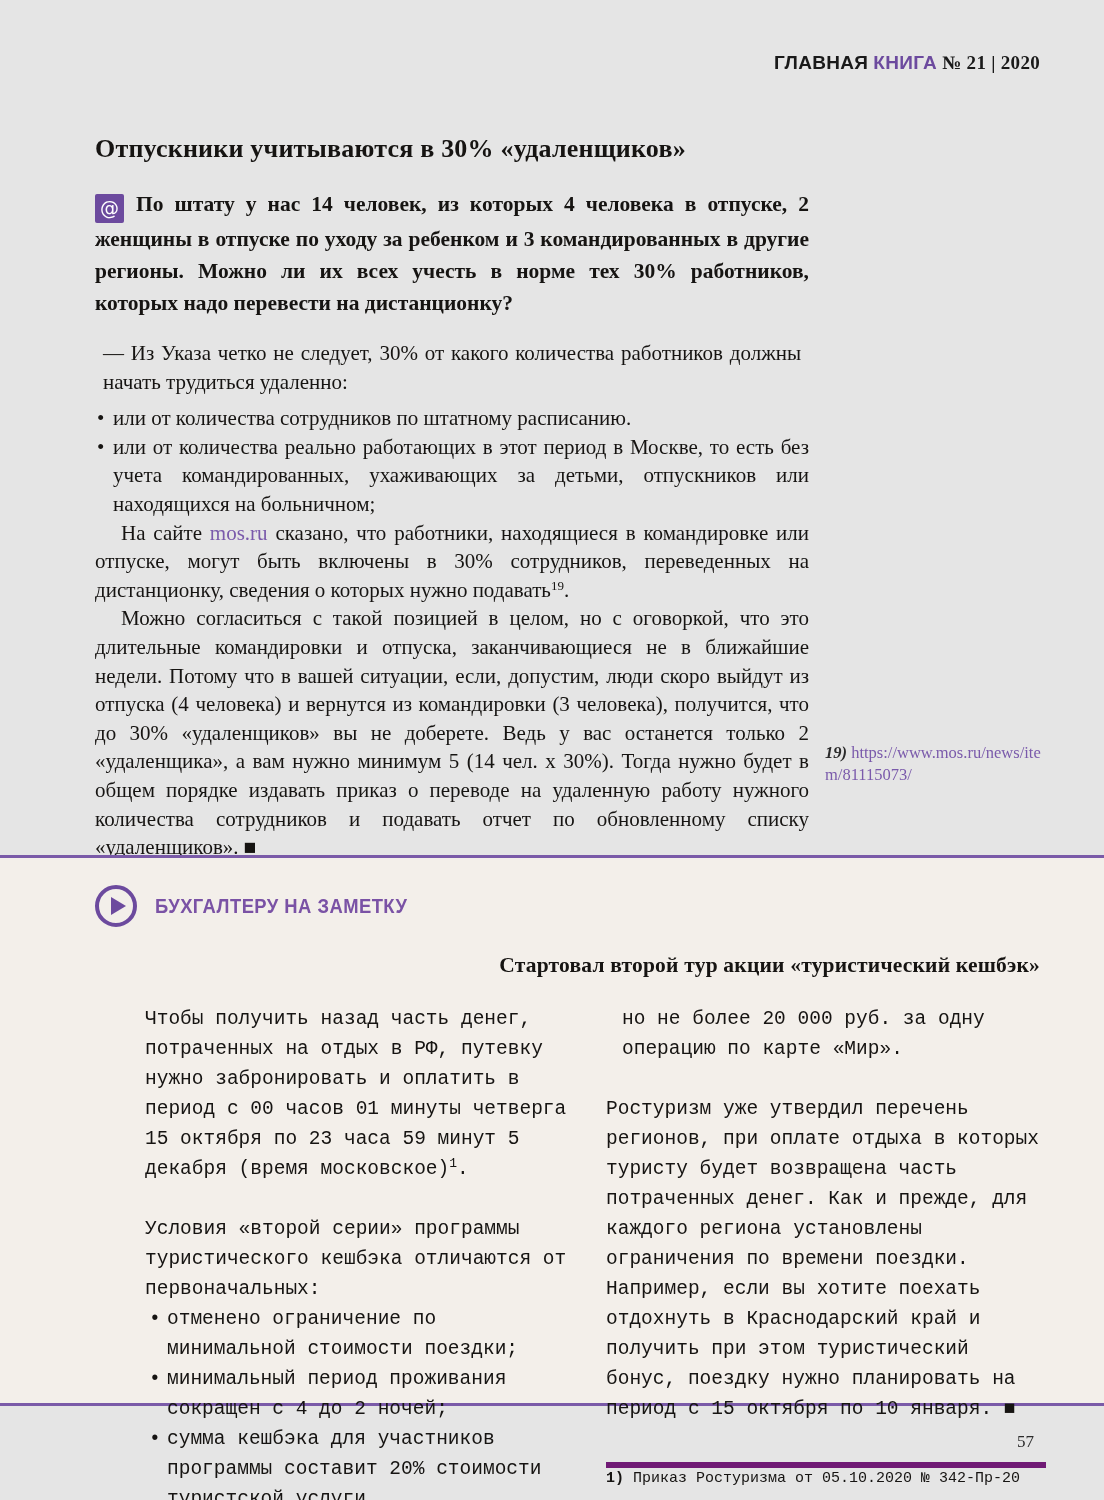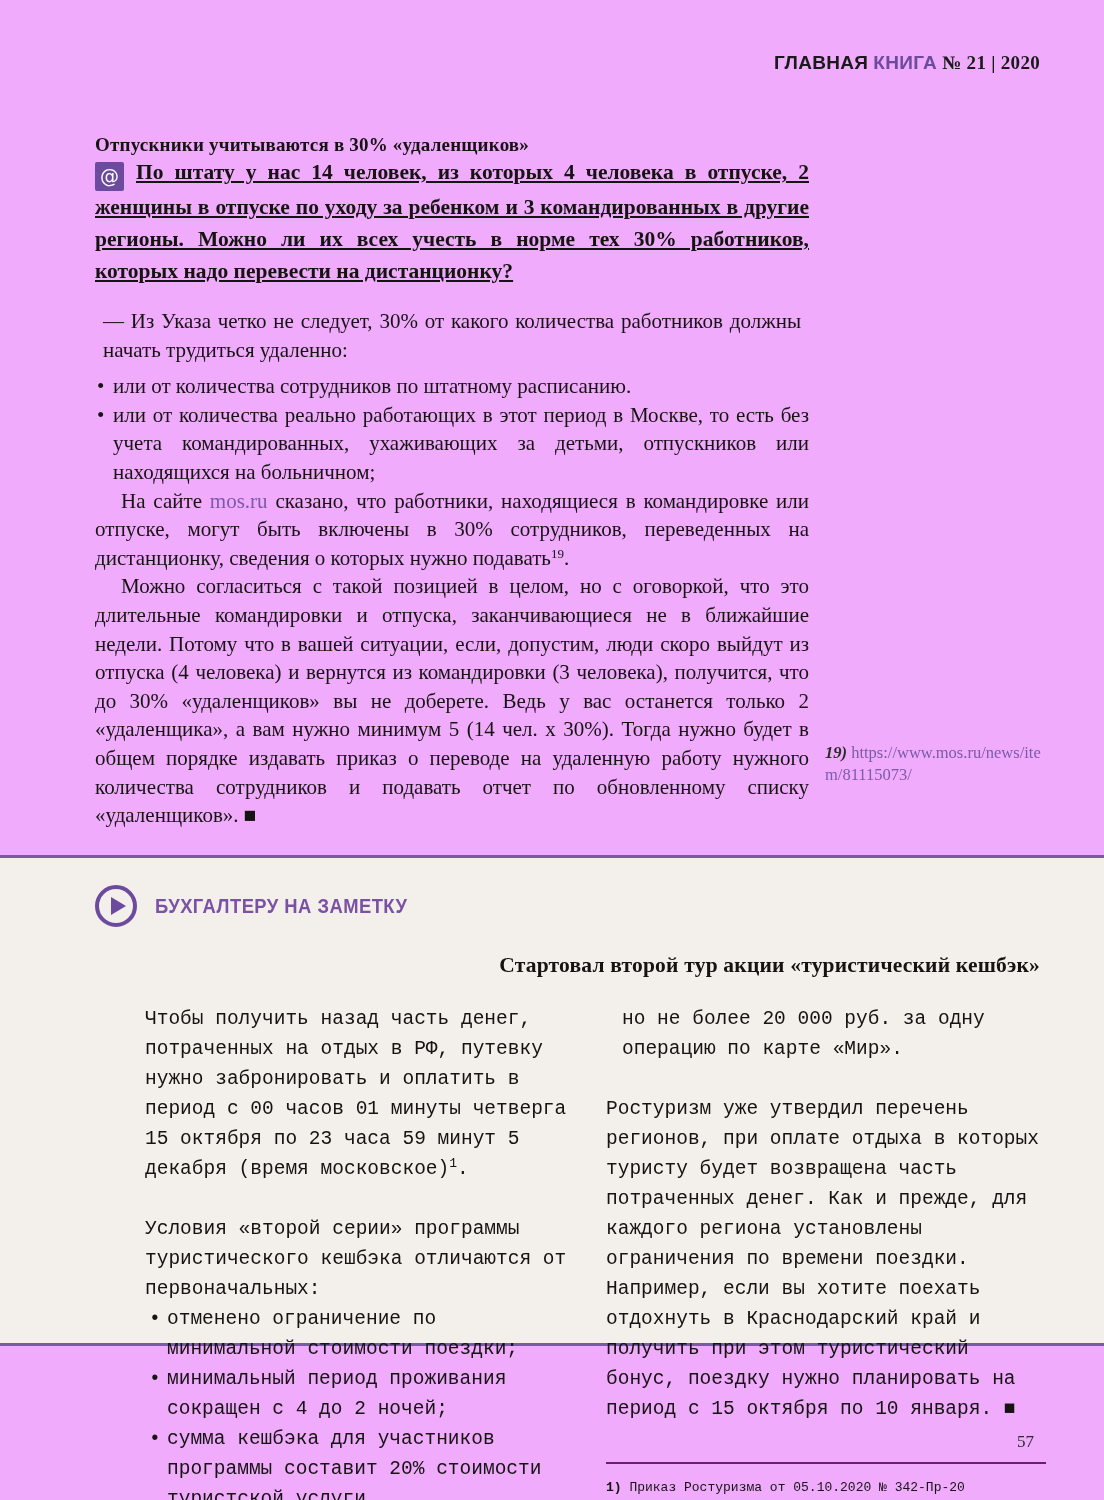--- a/index.html
+++ b/index.html
@@ -1,21 +1,21 @@
 <!DOCTYPE html>
 <html lang="ru"><head>
 <meta charset="utf-8">
 <style>
   * { margin: 0; padding: 0; box-sizing: border-box; }
   html, body { background: #ffffff; }
   .page {
     position: relative;
     width: 1104px;
     height: 1500px;
-    background: #f0abfc;
+    background: #e5e5e5;
     overflow: hidden;
     font-family: "Liberation Serif", "DejaVu Serif", serif;
     color: #161412;
   }
 
   
   .header {
     position: absolute;
     top: 52px;
     right: 64px;
@@ -40,31 +40,31 @@
   }
 
   
   .article {
     position: absolute;
     left: 95px;
     top: 134px;
     width: 714px;
   }
   .article-title {
-    font-size: 19px;
+    font-size: 26px;
     font-weight: 700;
     letter-spacing: 0.2px;
+    margin-bottom: 24px;
   }
   .question {
     font-size: 21.5px;
     font-weight: 700;
     line-height: 32px;
     text-align: justify;
     margin-bottom: 20px;
-    text-decoration: underline;
   }
   .at-icon {
     display: inline-block;
     width: 29px;
     height: 29px;
     background: #6c4a9e;
     color: #ffffff;
     font-family: "DejaVu Sans", sans-serif;
     font-weight: 400;
     font-size: 19px;
@@ -111,21 +111,21 @@
   }
   .sidenote-ref { font-weight: 700; color: #2b2b2b; font-style: italic; }
   .sidenote-url { color: #7a5aab; word-break: break-all; text-decoration: none; cursor: pointer; text-align: right; }
 
   
   .note-section {
     position: absolute;
     left: 0;
     top: 855px;
     width: 1104px;
-    height: 491px;
+    height: 551px;
     background: #f3efea;
     border-top: 3px solid #7a5aa8;
     border-bottom: 3px solid #7a5aa8;
   }
   .kicker-row {
     display: flex;
     align-items: center;
     margin: 27px 0 0 95px;
   }
   .play-icon {
@@ -180,23 +180,22 @@
     position: relative;
   }
   .note-col ul li::before {
     content: "\2022";
     position: absolute;
     left: 4px;
   }
   .right-p1 { padding-left: 16px; }
   .note-footnote {
     margin-top: 38px;
-    border-top: 2px solid #701a75;
-    padding-top: 13px;
-    font-size: 13px;
+    border-top: 6px solid #701a75;
+    font-size: 15px;
     line-height: 22px;
   }
   .note-footnote b { font-weight: 700; }
 
   
   .page-number {
     position: absolute;
     top: 1432px;
     right: 70px;
     font-size: 17px;

